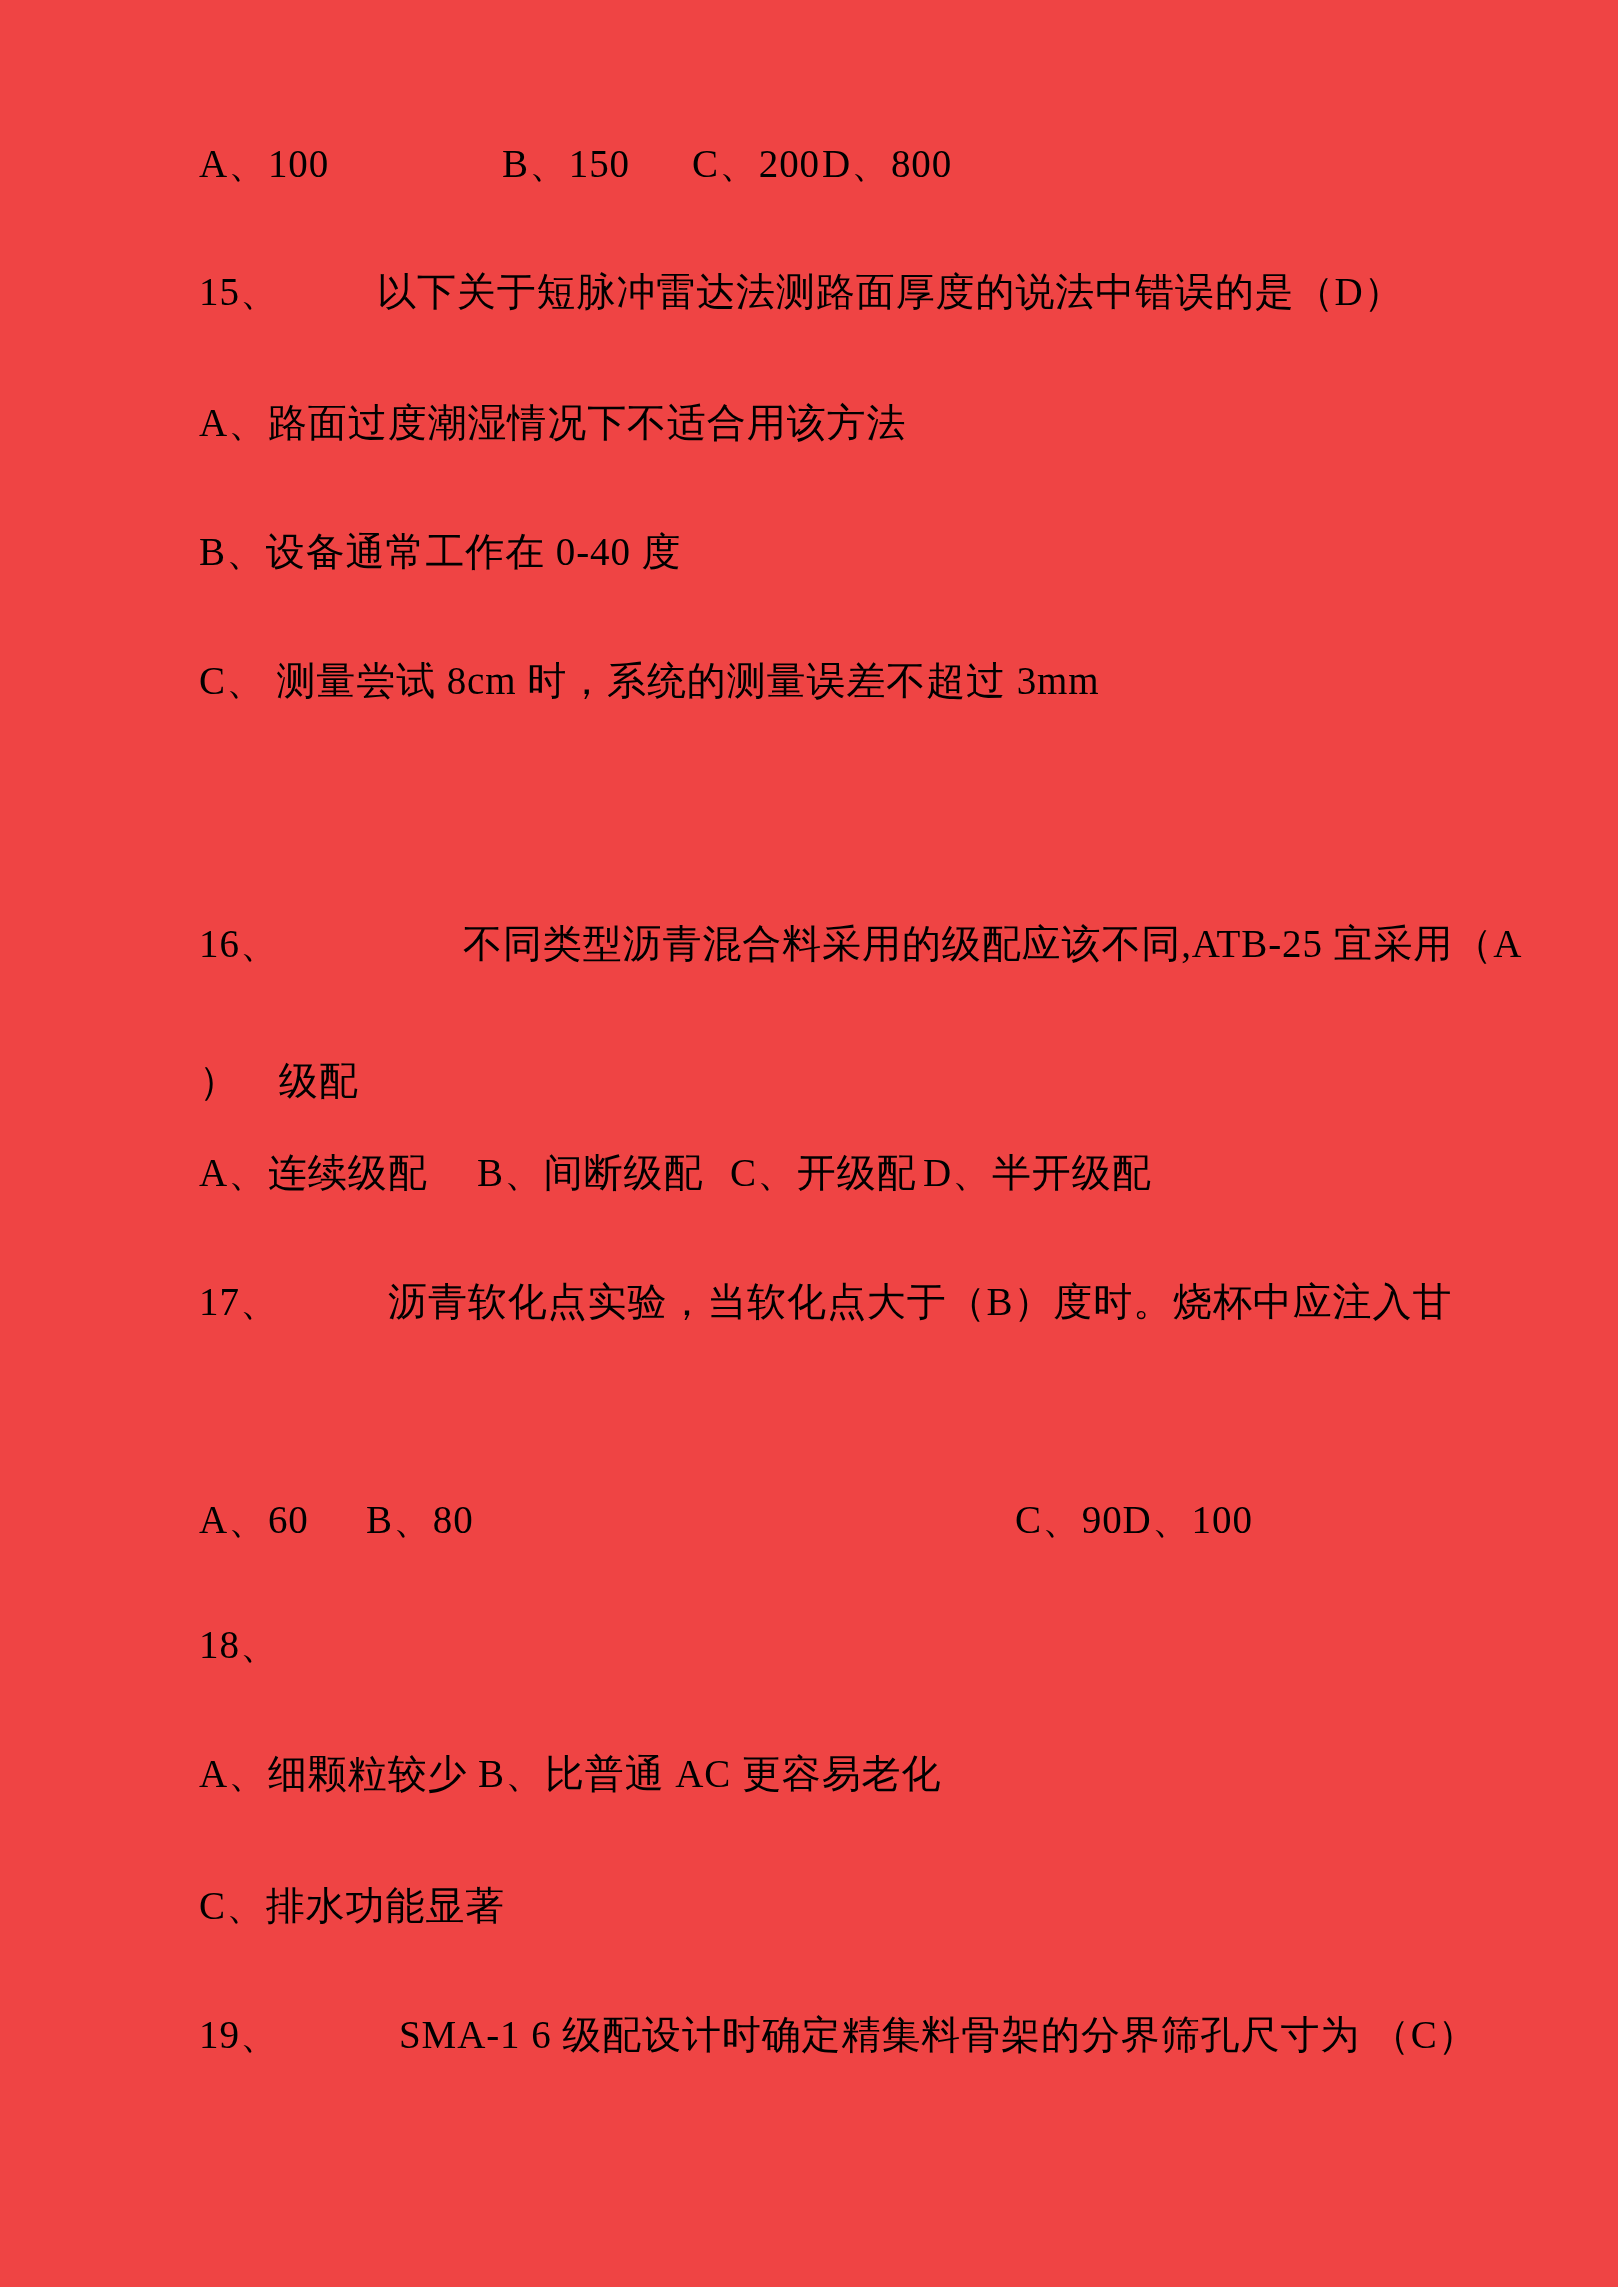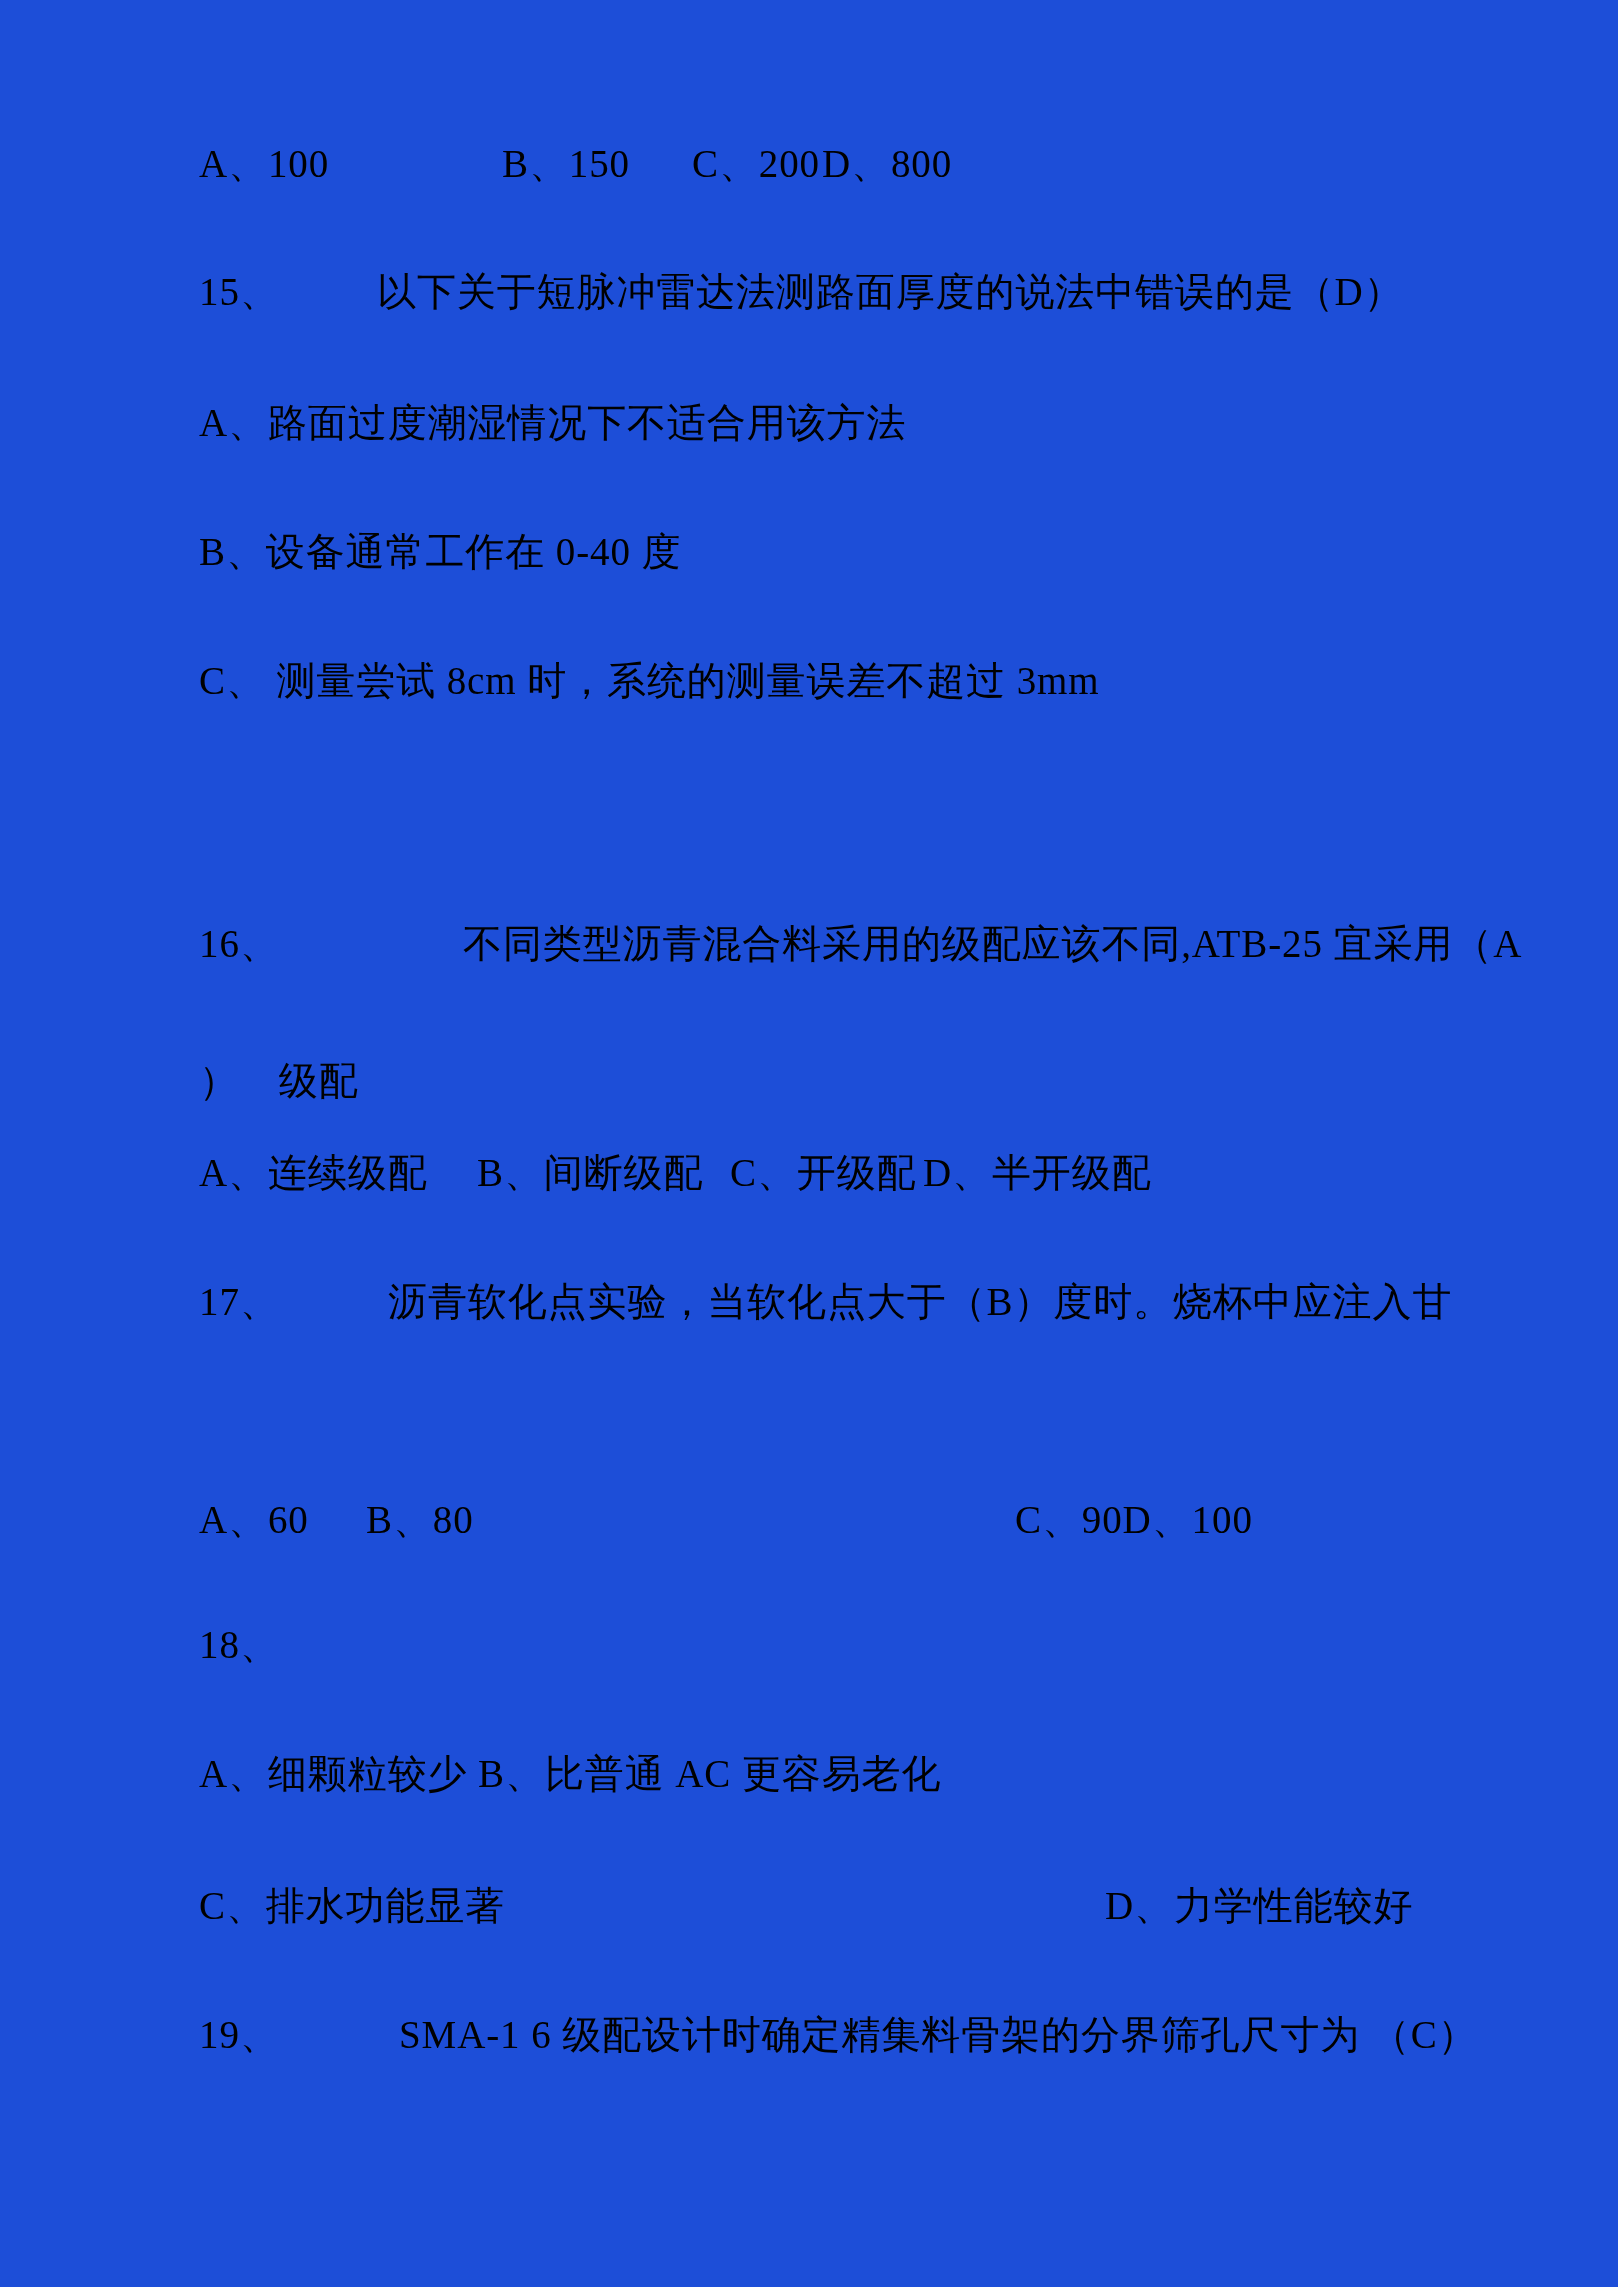--- a/index.html
+++ b/index.html
@@ -7,21 +7,21 @@
     width: 1619px;
     height: 2288px;
     background: #ffffff;
     position: relative;
     overflow: hidden;
     font-family: "Liberation Serif", "DejaVu Serif", serif;
   }
   .page {
     position: absolute;
     inset: 0;
-    background: #1d4ed8;
+    background: #ef4444;
     text-decoration: underline;
   }
   .seg {
     position: absolute;
     font-size: 39px;
     line-height: 1.25;
     color: #000000;
     white-space: pre;
     letter-spacing: 0.9px;
   }
@@ -52,19 +52,18 @@
 
   <span class="seg" style="left:199px; top:1278px">17、</span>
   <span class="seg" style="left:388px; top:1278px">沥青软化点实验，当软化点大于（B）度时。烧杯中应注入甘</span>
   <span class="seg" style="left:199px; top:1496px">A、60</span>
   <span class="seg" style="left:366px; top:1496px">B、80</span>
   <span class="seg" style="left:1015px; top:1496px">C、90D、100</span>
 
   <span class="seg" style="left:199px; top:1621px">18、</span>
   <span class="seg" style="left:199px; top:1882px">C、排水功能显著</span>
   <span class="seg" style="left:199px; top:1750px">A、细颗粒较少 B、比普通 AC 更容易老化</span>
-  <span class="seg" style="left:1105px; top:1882px">D、力学性能较好</span>
 
   <span class="seg" style="left:199px; top:2011px">19、</span>
   <span class="seg" style="left:399px; top:2011px">SMA-1 6 级配设计时确定精集料骨架的分界筛孔尺寸为 （C）</span>
 
 </div>
 
 
 </body></html>

